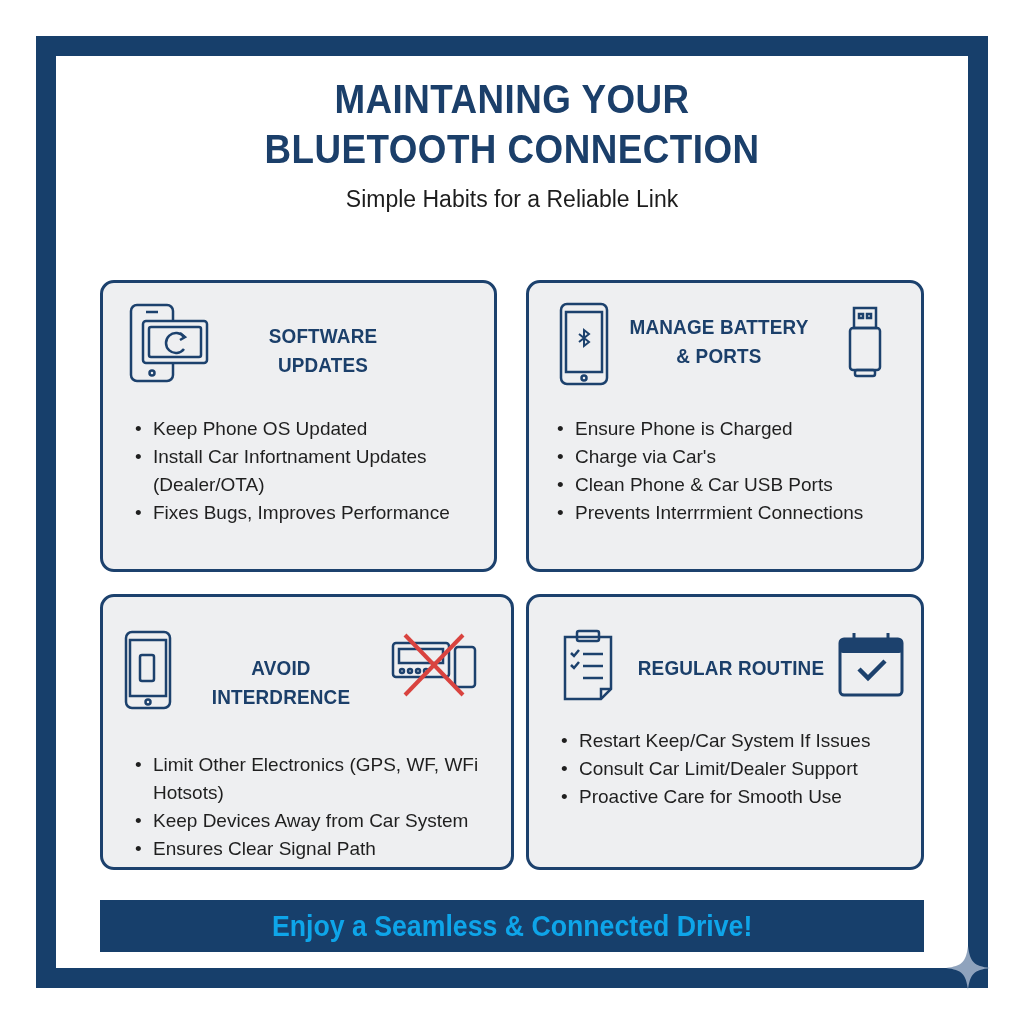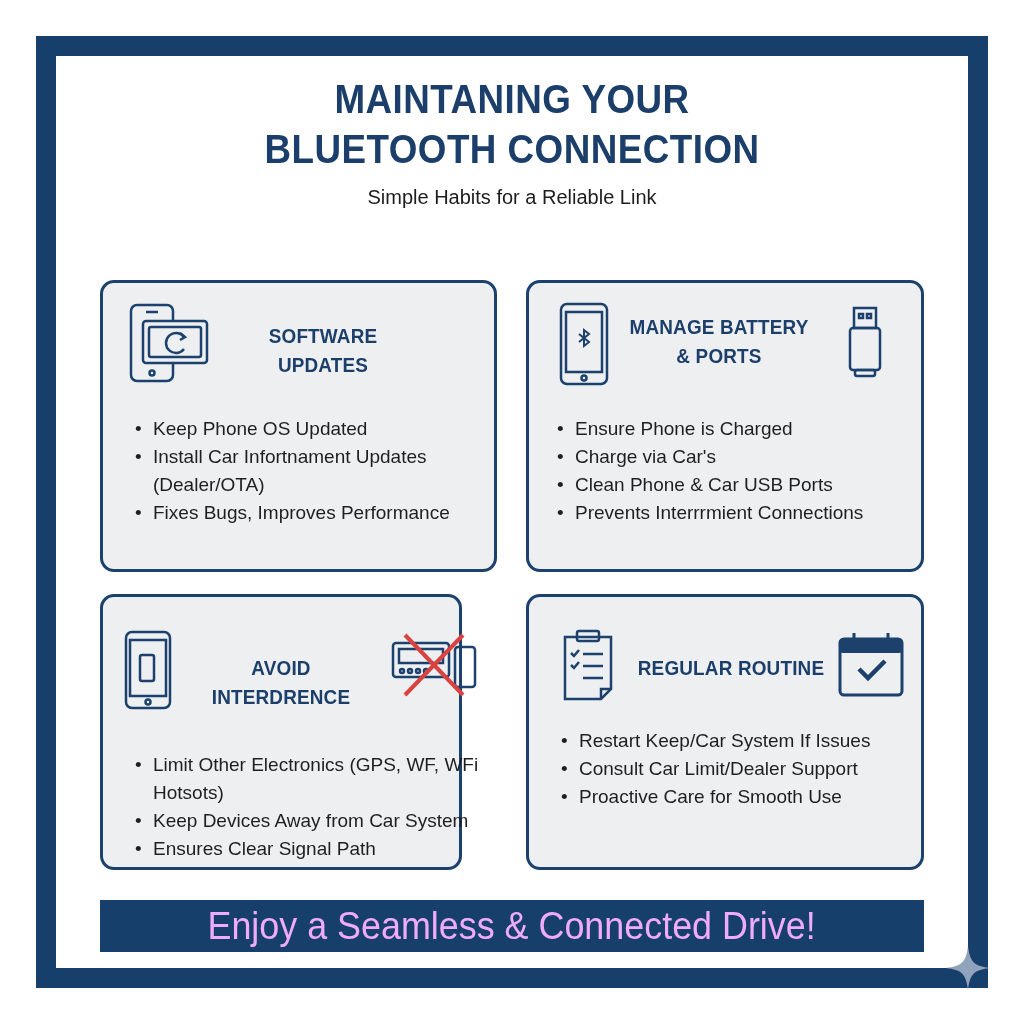--- a/index.html
+++ b/index.html
@@ -1,27 +1,27 @@
 <!DOCTYPE html>
 <html><head>
 <meta charset="utf-8">
 <style>
   html, body { margin: 0; padding: 0; }
   body { width: 1024px; height: 1024px; background: #ffffff; position: relative; overflow: hidden; font-family: "Liberation Sans", sans-serif; }
   .frame { position: absolute; left: 36px; top: 36px; width: 912px; height: 912px; border: 20px solid #173f6b; background: #ffffff; }
   .sparkle { position: absolute; left: 946px; top: 946px; width: 44px; height: 44px; }
   .title { position: absolute; left: 0; right: 0; top: 74px; text-align: center; color: #1b3f6a; font-weight: bold; font-size: 40px; line-height: 50px; letter-spacing: 0.5px; transform: scaleX(0.92); }
-  .subtitle { position: absolute; left: 0; right: 0; top: 186px; text-align: center; color: #1d1d1d; font-size: 20px; }
+  .subtitle { position: absolute; left: 0; right: 0; top: 186px; text-align: center; color: #1d1d1d; font-size: 23px; }
   .card { position: absolute; box-sizing: border-box; border: 3px solid #1c416d; border-radius: 14px; background: #eeeff1; }
   .card-title { position: absolute; color: #1b3f6a; font-weight: bold; font-size: 21px; line-height: 29px; text-align: center; letter-spacing: 0.2px; transform: scaleX(0.9); transform-origin: center; }
   .bullets { position: absolute; margin: 8px; padding: 0; list-style: none; color: #1f1f1f; font-size: 19px; line-height: 28px; }
   .bullets li { position: relative; padding-left: 18px; }
   .bullets li::before { content: "\2022"; position: absolute; left: 0; top: 0; }
   .icon { position: absolute; }
-  .banner { position: absolute; left: 100px; top: 900px; width: 824px; height: 52px; background: #173f6b; color: #f0abfc; font-weight: normal; font-size: 39px; line-height: 52px; text-align: center; }
+  .banner { position: absolute; left: 100px; top: 900px; width: 824px; height: 52px; background: #173f6b; color: #0ea5e9; font-weight: bold; font-size: 29px; line-height: 52px; text-align: center; }
   .banner span { display: inline-block; transform: scaleX(0.92); }
 </style>
 </head>
 <body>
 
 <div class="frame"></div>
 <svg class="sparkle" viewBox="0 0 44 44">
   <path d="M22 0 C24 16 28 20 44 22 C28 24 24 28 22 44 C20 28 16 24 0 22 C16 20 20 16 22 0Z" fill="#8fa3bd"></path>
 </svg>
 
@@ -74,21 +74,21 @@
     </g>
   </svg>
   <ul class="bullets" style="left:20px; top:124px; width:360px;">
     <li>Ensure Phone is Charged</li>
     <li>Charge via Car's</li>
     <li>Clean Phone &amp; Car USB Ports</li>
     <li>Prevents Interrrmient Connections</li>
   </ul>
 </div>
 
-<div class="card" style="left:100px; top:594px; width:362px; height:276px;">
+<div class="card" style="left:100px; top:594px; width:414px; height:276px;">
   <svg class="icon" style="left:21px; top:33px;" width="48" height="80" viewBox="0 0 48 80">
     <g fill="none" stroke="#1c416d" stroke-width="2.5">
       <rect x="2" y="2" width="44" height="76" rx="6"></rect>
       <rect x="6" y="10" width="36" height="56"></rect>
       <circle cx="24" cy="72" r="2.5"></circle>
       <rect x="16" y="25" width="14" height="26" rx="2"></rect>
     </g>
   </svg>
   <div class="card-title" style="left:68px; top:56px; width:220px;">AVOID INTERDRENCE</div>
   <svg class="icon" style="left:288px; top:36px;" width="90" height="68" viewBox="0 0 90 68">

